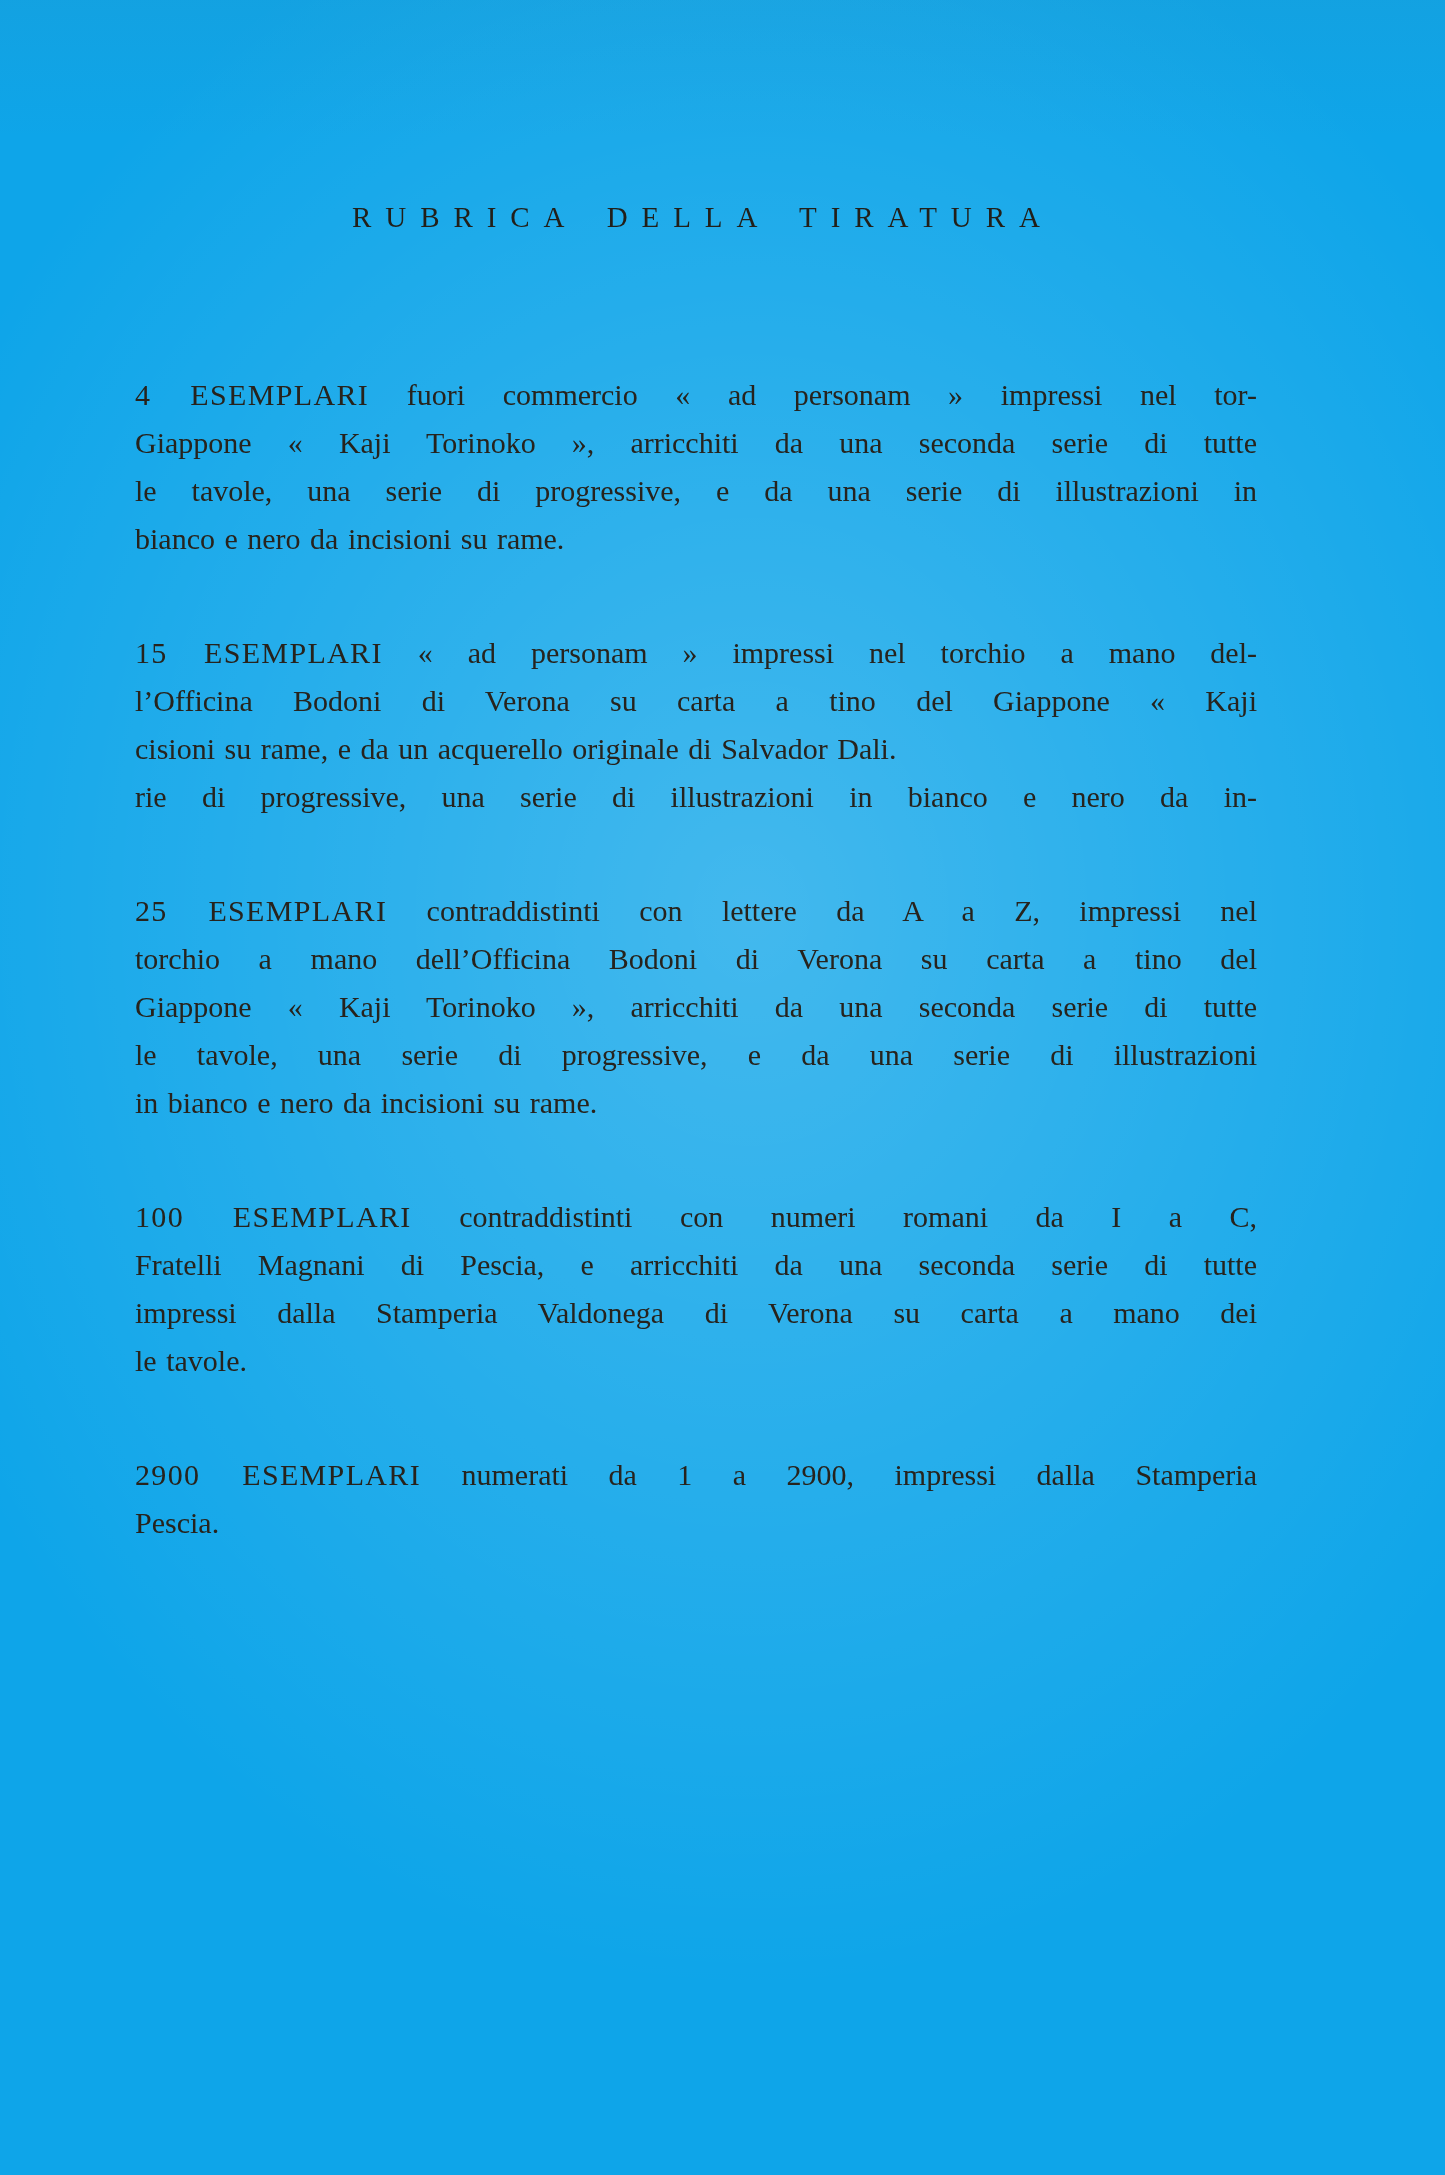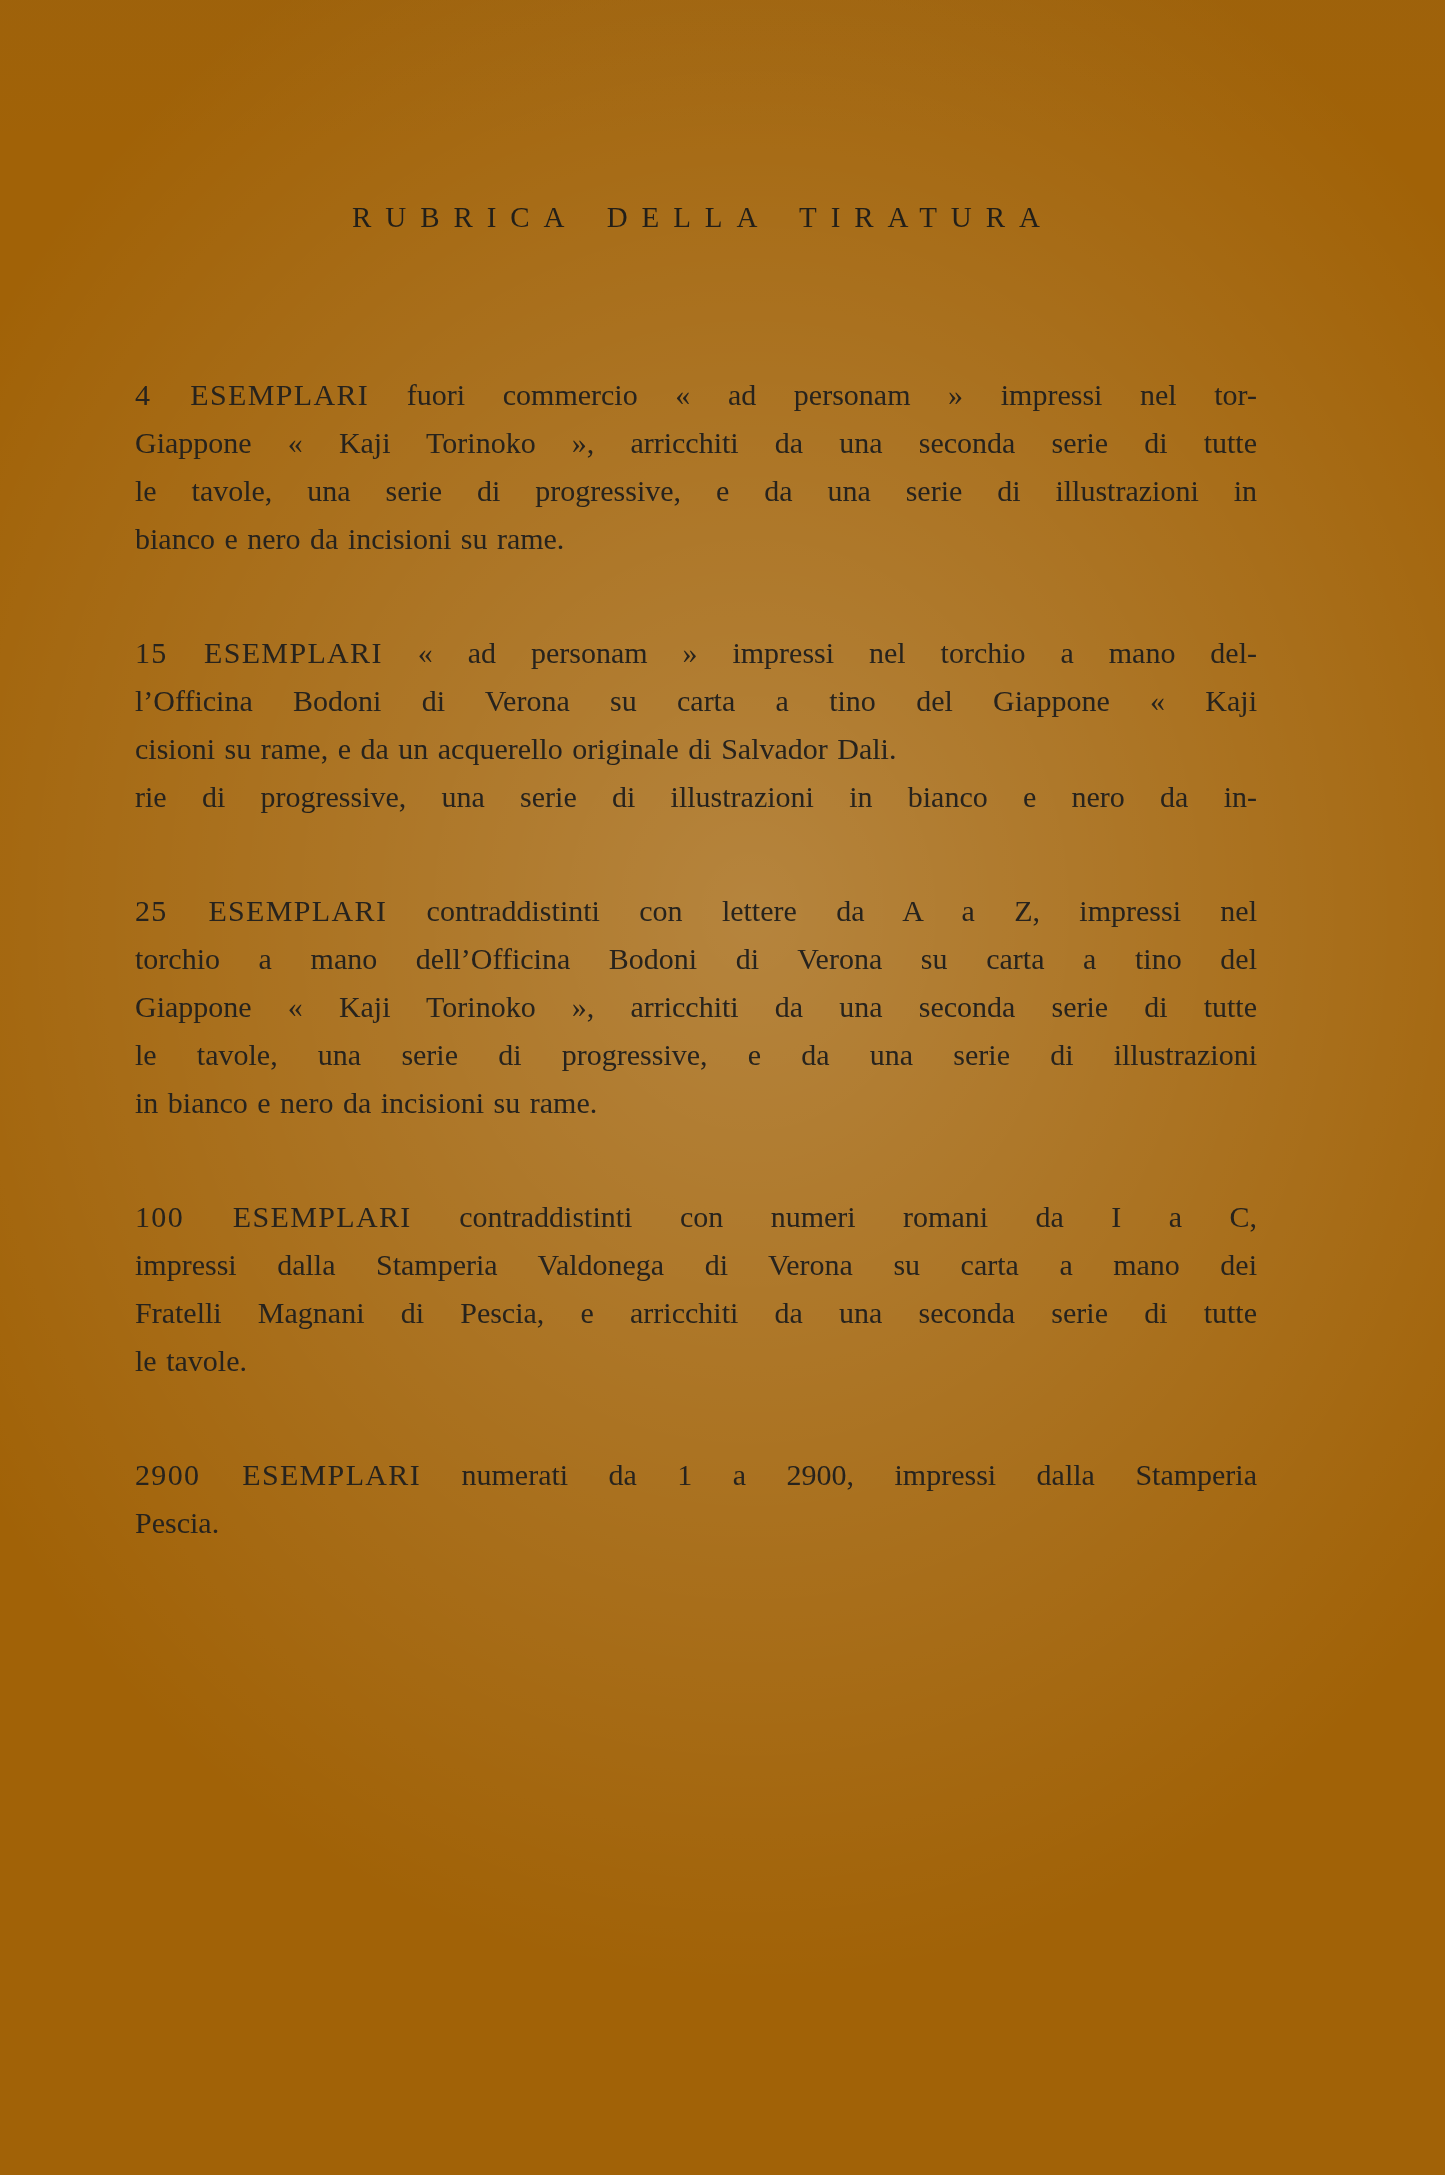--- a/index.html
+++ b/index.html
@@ -5,21 +5,21 @@
   html, body {
     margin: 0;
     padding: 0;
     background: #d8d4ca;
   }
   .page {
     position: relative;
     width: 1445px;
     height: 2175px;
     margin: 0 auto;
-    background: #a16207;
+    background: #0ea5e9;
     overflow: hidden;
     font-family: "Liberation Serif", "DejaVu Serif", serif;
     color: #27231d;
   }
   .vignette {
     position: absolute;
     inset: 0;
     pointer-events: none;
     background:
       linear-gradient(180deg, rgba(110,100,82,0.05) 0%, rgba(110,100,82,0) 140px),
@@ -84,22 +84,22 @@
         </div>
         <div class="para">
           <div class="line"><span class="lead">25 ESEMPLARI</span> contraddistinti con lettere da A a Z, impressi nel</div>
           <div class="line">torchio a mano dell’Officina Bodoni di Verona su carta a tino del</div>
           <div class="line">Giappone « Kaji Torinoko », arricchiti da una seconda serie di tutte</div>
           <div class="line">le tavole, una serie di progressive, e da una serie di illustrazioni</div>
           <div class="line last">in bianco e nero da incisioni su rame.</div>
         </div>
         <div class="para">
           <div class="line"><span class="lead">100 ESEMPLARI</span> contraddistinti con numeri romani da I a C,</div>
+          <div class="line">Fratelli Magnani di Pescia, e arricchiti da una seconda serie di tutte</div>
           <div class="line">impressi dalla Stamperia Valdonega di Verona su carta a mano dei</div>
-          <div class="line">Fratelli Magnani di Pescia, e arricchiti da una seconda serie di tutte</div>
           <div class="line last">le tavole.</div>
         </div>
         <div class="para">
           <div class="line"><span class="lead">2900 ESEMPLARI</span> numerati da 1 a 2900, impressi dalla Stamperia</div>
           <div class="line last">Pescia.</div>
         </div>
       </div>
   </section>
 </main>
 

